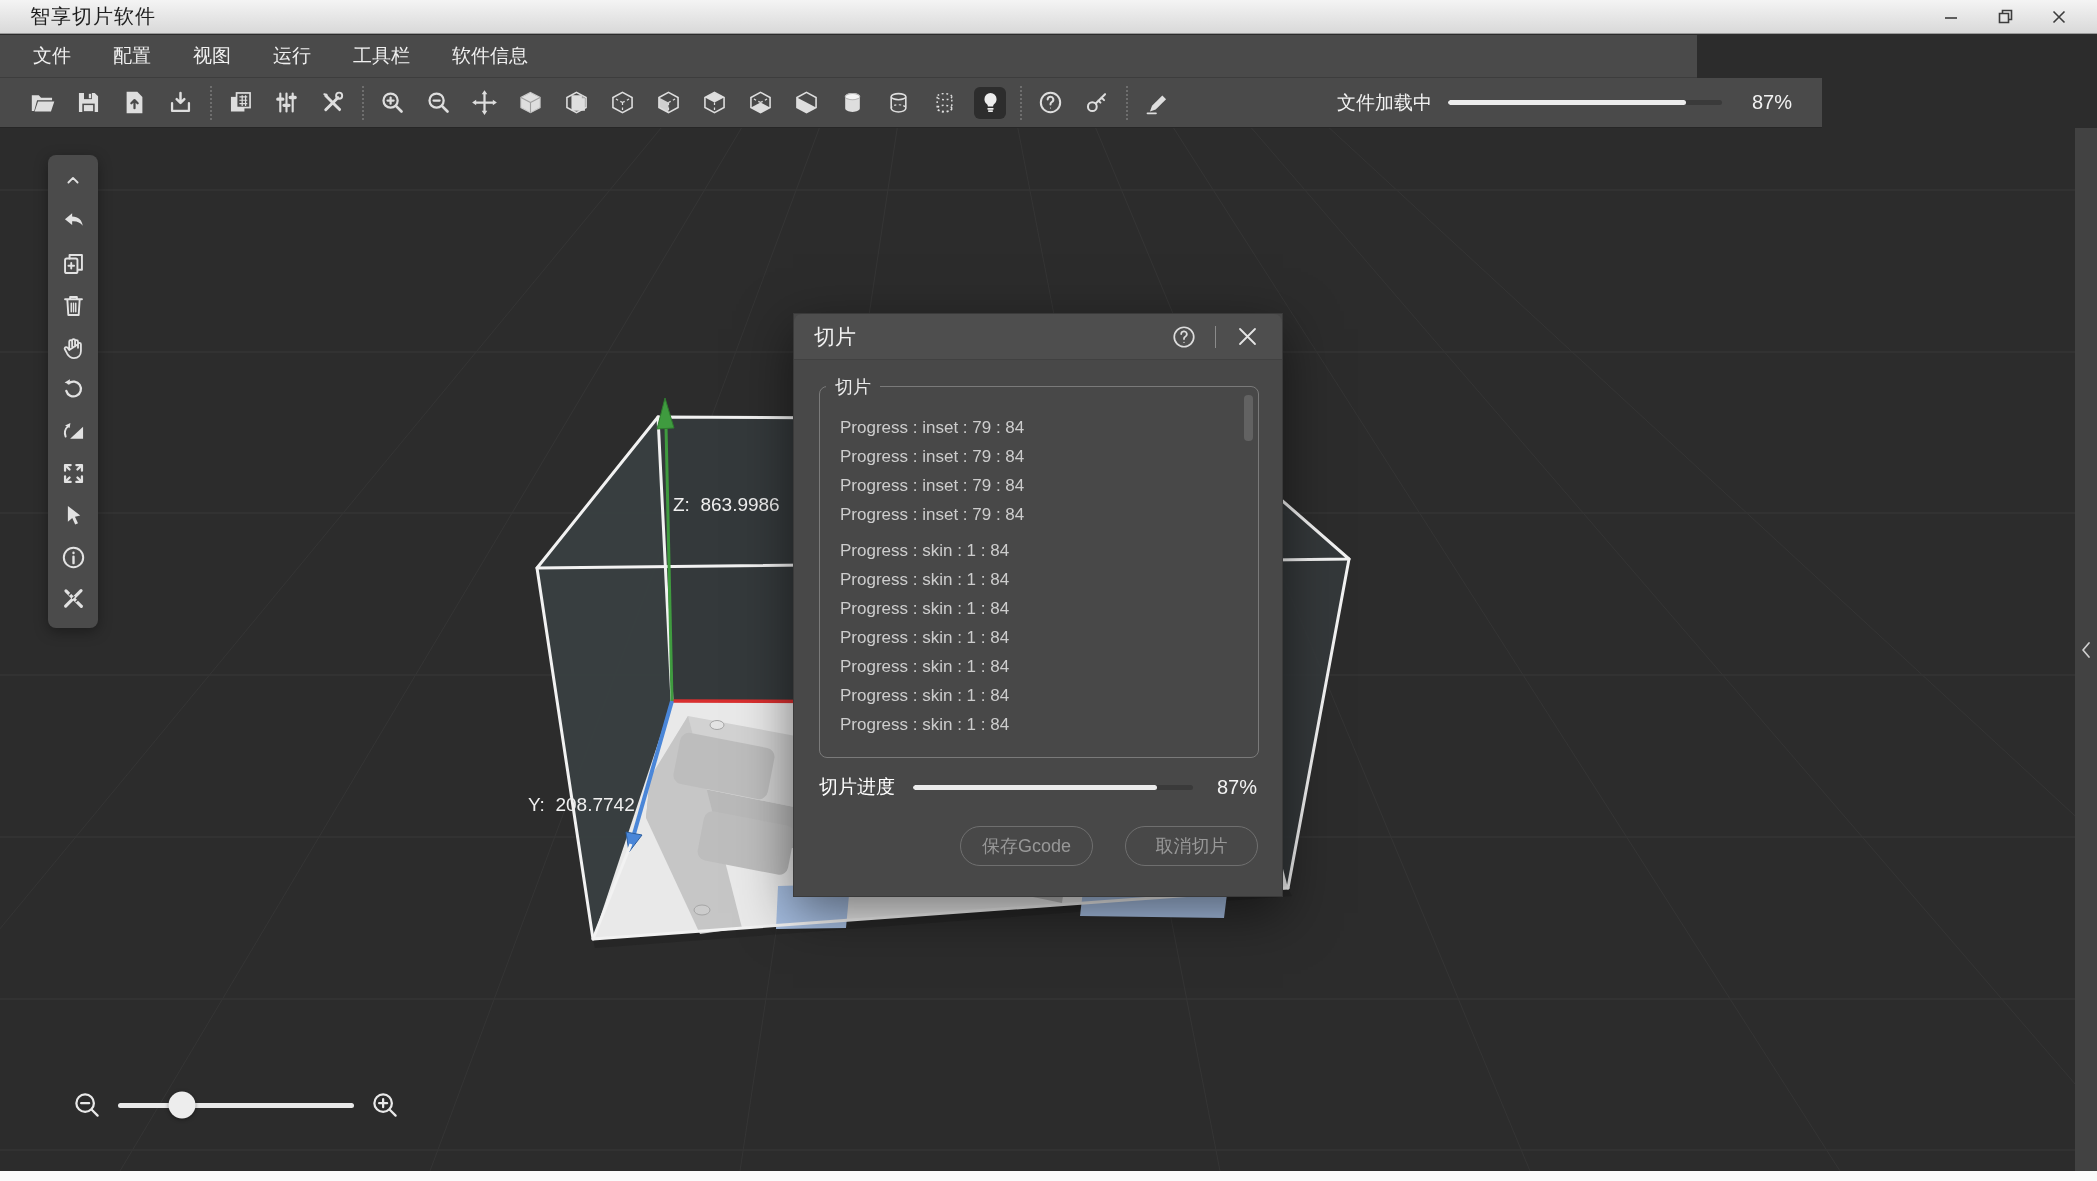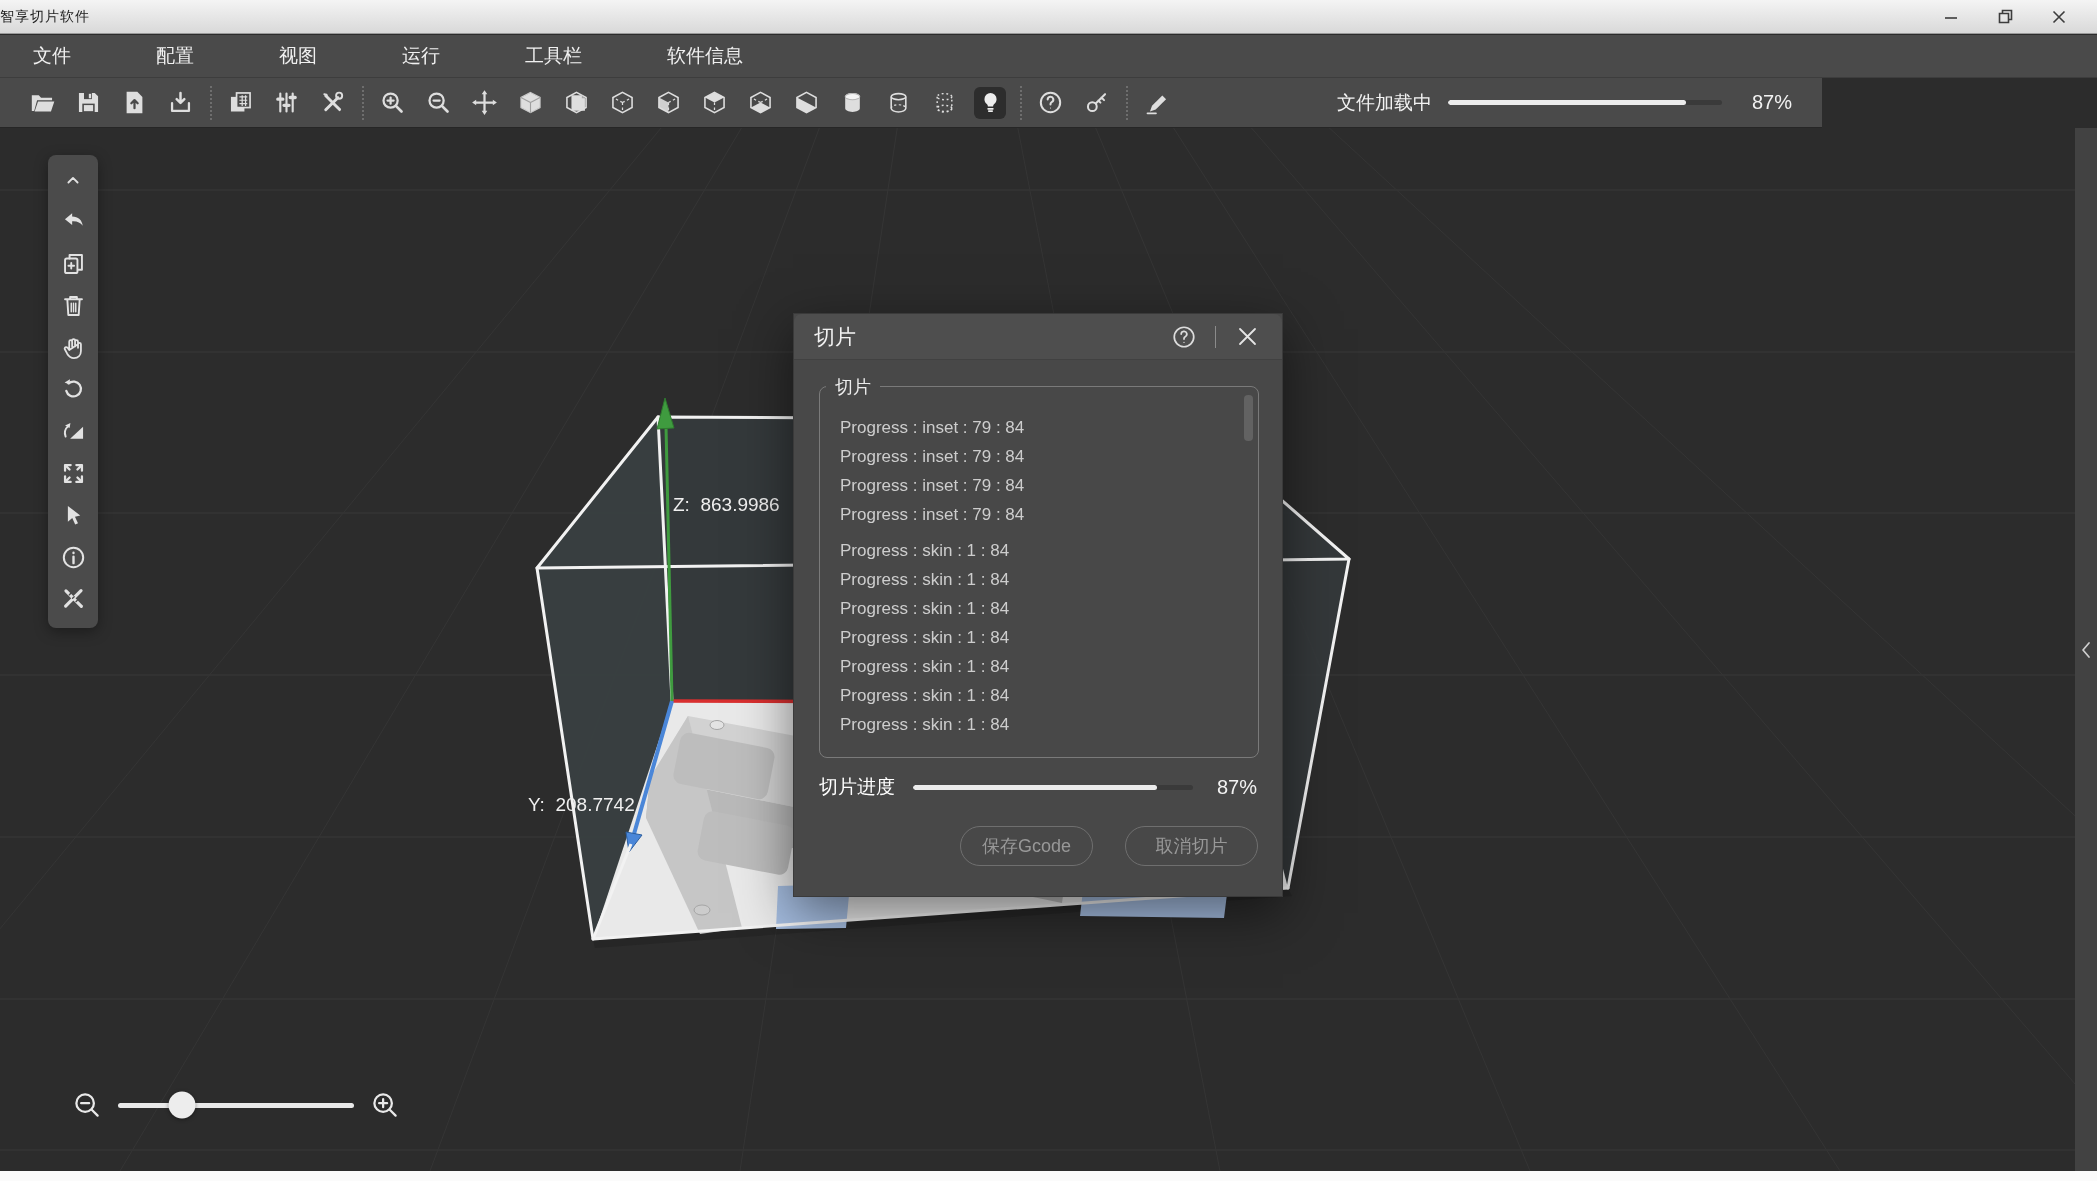--- a/index.html
+++ b/index.html
@@ -3,27 +3,27 @@
 <meta charset="utf-8">
 <style>
   * { margin:0; padding:0; box-sizing:border-box; }
   html,body { width:2097px; height:1181px; overflow:hidden;
     font-family:"Liberation Sans","DejaVu Sans",sans-serif; background:#2c2c2c; }
 
   
   .titlebar { position:absolute; left:0; top:0; width:2097px; height:34px;
     background:linear-gradient(#f4f4f4,#d9d9d9); border-bottom:1px solid #9a9a9a;
     display:flex; align-items:center; color:#1d1d1d; }
-  .titlebar .title { font-size:14px; letter-spacing:1px; }
+  .titlebar .title { margin-left:30px; font-size:20px; letter-spacing:1px; }
   .wincontrols { margin-left:auto; margin-right:18px; display:flex; gap:14px; }
   .winbtn { width:40px; height:26px; display:flex; align-items:center; justify-content:center; background:transparent; border:none; cursor:pointer; }
   .winbtn svg { stroke:#3c3c3c; fill:none; stroke-width:1.6; }
 
-  .menubar { position:absolute; left:0; top:35px; width:2097px; height:43px;
-    background:#4a4a4a; border-bottom:1px solid #3d3d3d; display:flex; align-items:center;gap:43px; }
+  .menubar { position:absolute; left:0; top:35px; width:1697px; height:43px;
+    background:#4a4a4a; border-bottom:1px solid #3d3d3d; display:flex; align-items:center; }
   .menuitem { color:#f0f0f0; font-size:19px; padding:0 21px; height:100%; display:flex; align-items:center; cursor:default; }
   .menuitem:first-child { margin-left:12px; }
 
   .toolbar { position:absolute; left:0; top:78px; width:1822px; height:50px;
     background:#4a4a4a; border-bottom:1px solid #262626; display:flex; align-items:center; padding:0 30px 0 26px; }
   .tbtn { width:32px; height:32px; margin-right:14px; display:flex; align-items:center; justify-content:center;
     background:transparent; border:none; cursor:pointer; flex:0 0 auto; }
   .tbtn svg { width:27px; height:27px; }
   .tbtn.active { background:#2d2d2d; border-radius:6px; }
   .tsep { width:0; height:34px; border-left:2px dotted #6e6e6e; margin:0 12px 0 0; flex:0 0 auto; }

